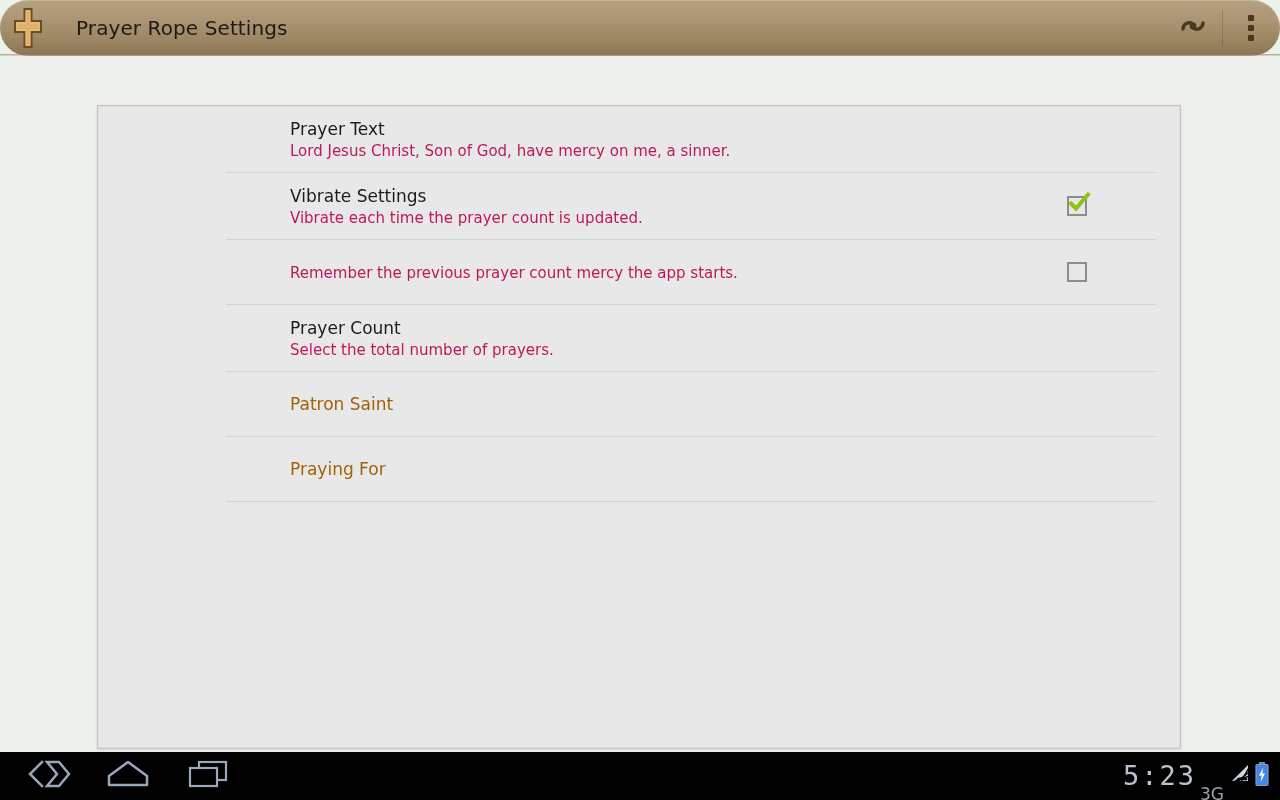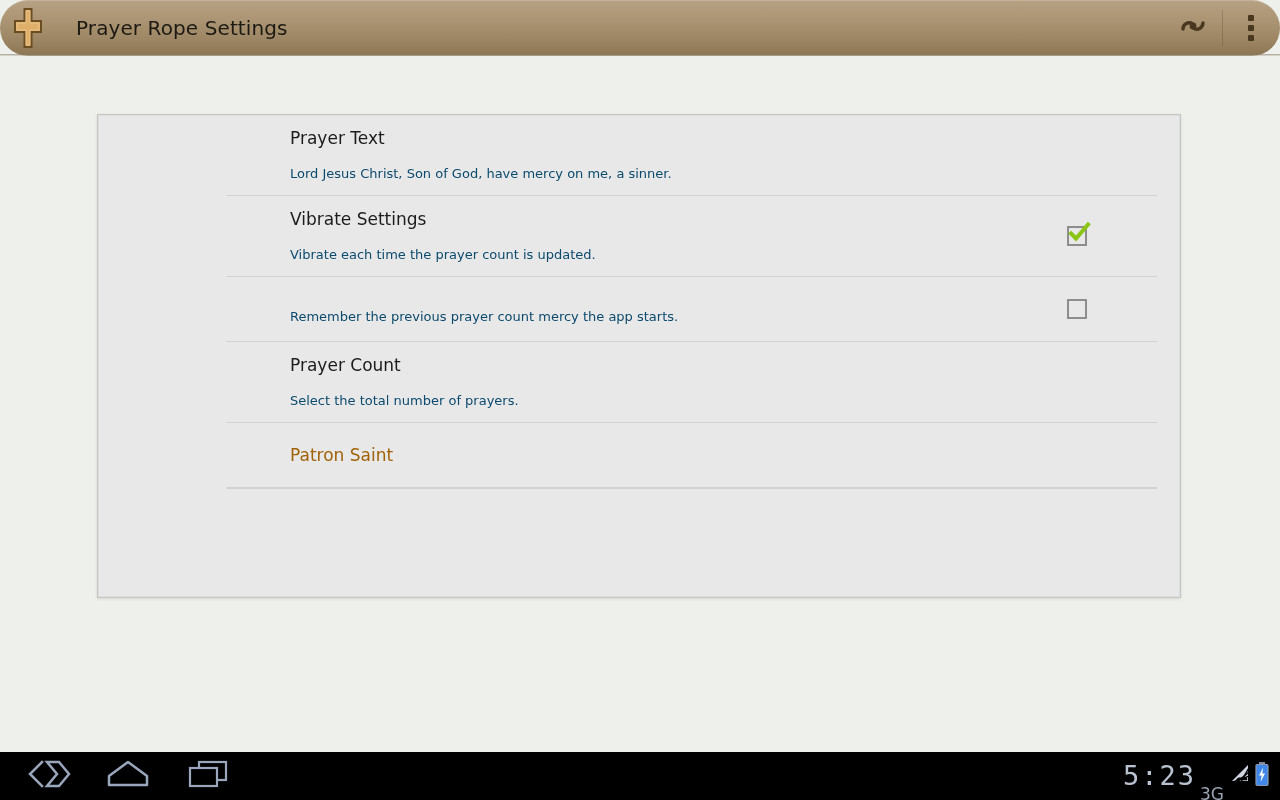--- a/index.html
+++ b/index.html
@@ -94,23 +94,23 @@
     width: 6px;
     height: 6px;
     background: #4a3720;
     border-radius: 1px;
   }
 
   
   #settings-card {
     position: absolute;
     left: 97px;
-    top: 114px;
+    top: 105px;
     width: 1084px;
-    height: 484px;
+    height: 644px;
     background: #e8e8e8;
     border: 1px solid #c6c6c4;
     box-sizing: border-box;
     box-shadow: 0 0 0 1px #dedede inset,
                 0 1px 3px rgba(0,0,0,0.10);
   }
 
   .pref-list {
     position: absolute;
     left: 0;
@@ -130,24 +130,24 @@
     flex: 1 1 auto;
     padding: 12px 0;
   }
   .pref-item .pref-title {
     font-size: 17px;
     color: #1c1c1c;
     line-height: 22px;
     white-space: nowrap;
   }
   .pref-item .pref-summary {
-    font-size: 13px;
-    color: #0c4a6e;
+    font-size: 15px;
+    color: #be185d;
     line-height: 18px;
-    margin-top: 16px;
+    margin-top: 2px;
     white-space: nowrap;
   }
   .pref-item.disabled .pref-title { color: #a16207; }
 
   .pref-divider {
     height: 1px;
     margin-left: 128px;
     margin-right: 23px;
     background: #d2d2d2;
   }
@@ -319,20 +319,26 @@
       <div class="pref-divider"></div>
 
       <div class="pref-item disabled">
         <div class="pref-texts">
           <div class="pref-title">Patron Saint</div>
         </div>
         <div class="pref-widget"></div>
       </div>
       <div class="pref-divider"></div>
 
+      <div class="pref-item disabled">
+        <div class="pref-texts">
+          <div class="pref-title">Praying For</div>
+        </div>
+        <div class="pref-widget"></div>
+      </div>
       <div class="pref-divider"></div>
 
     </div>
   </div>
 
   <div id="system-bar">
 
     <div class="nav-pad"></div>
 
     <div class="nav-btn">

